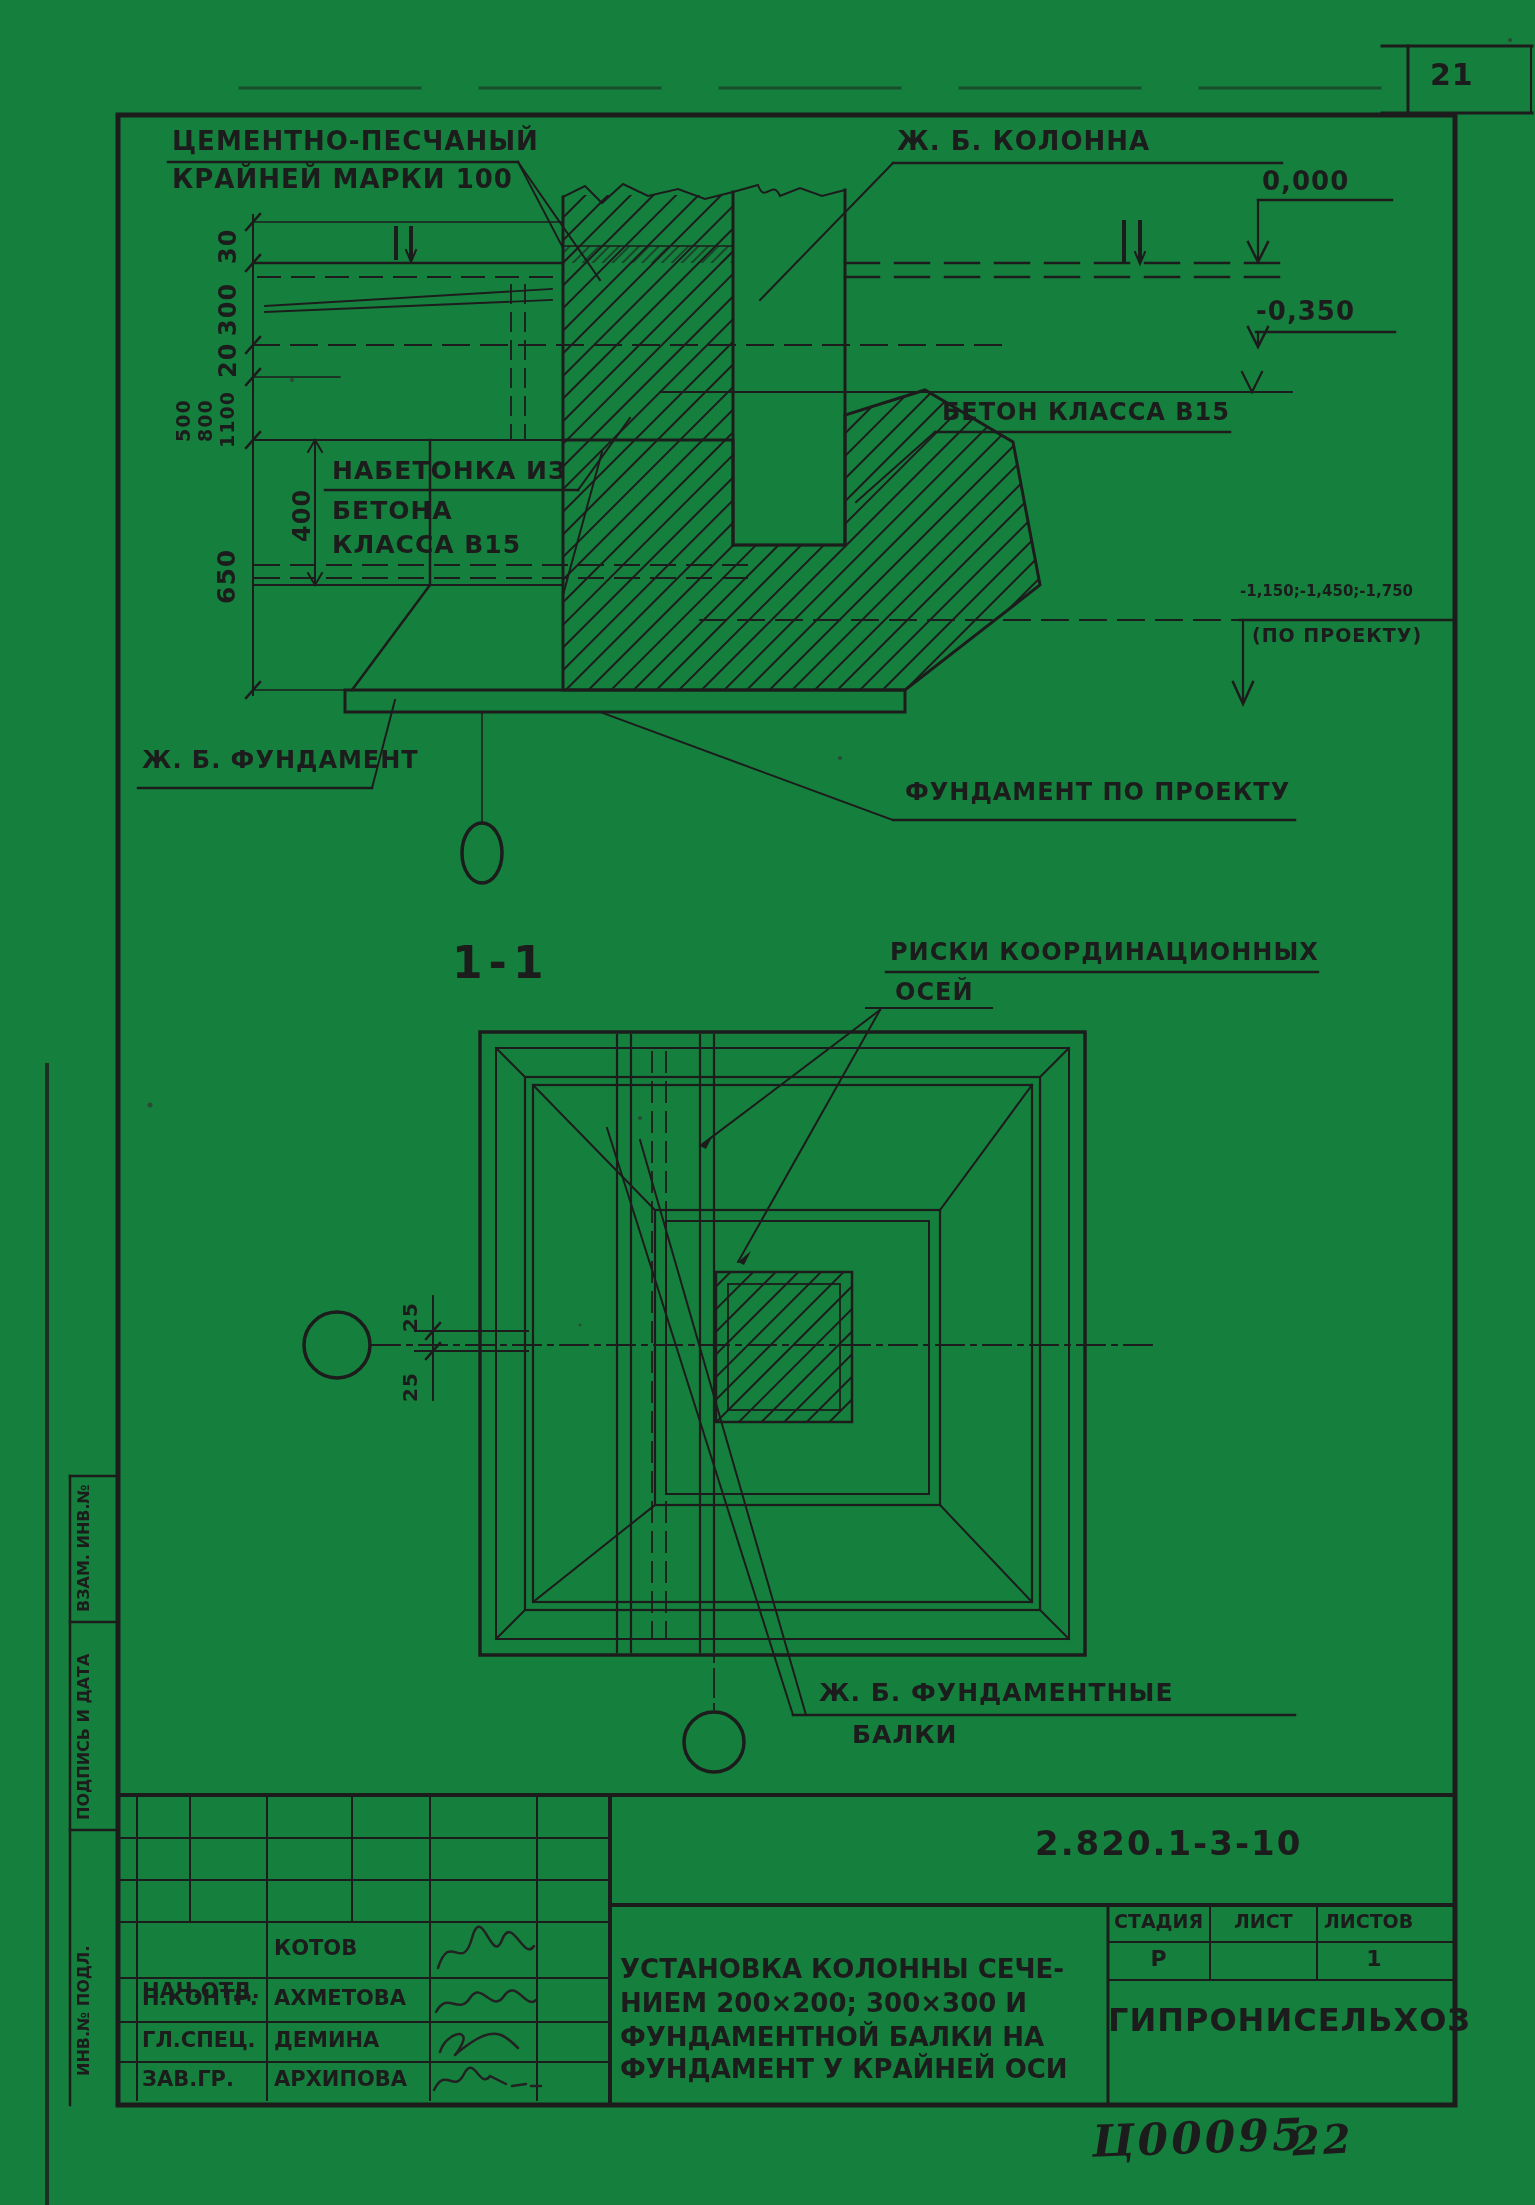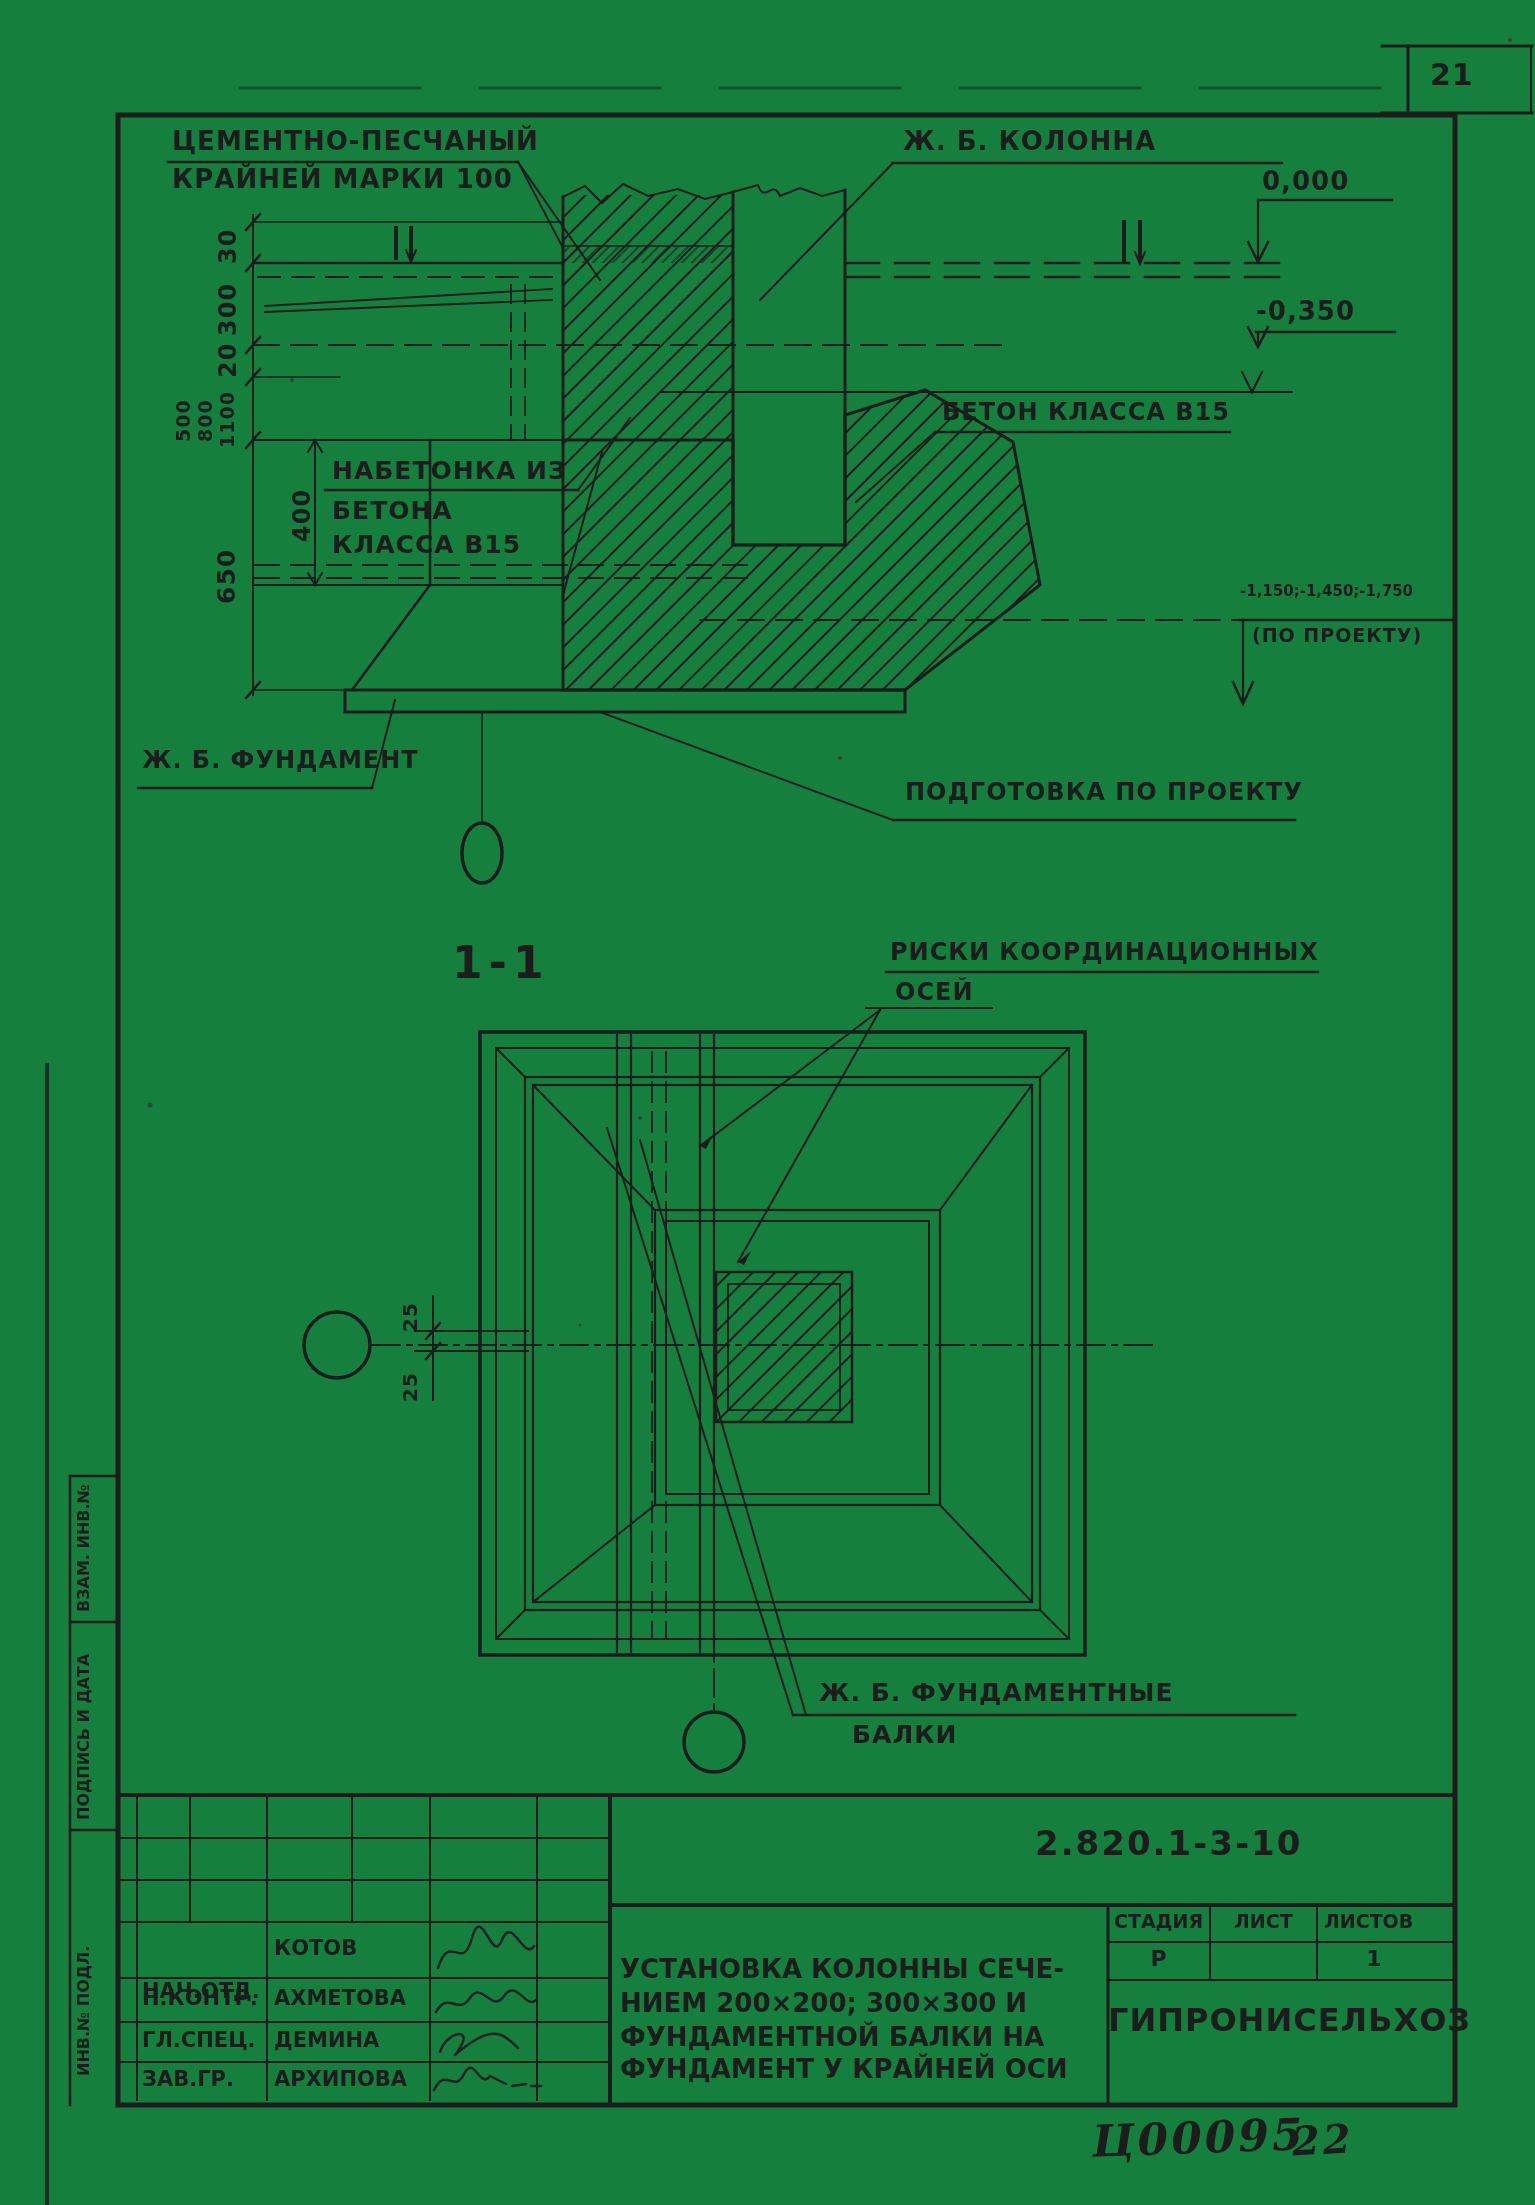--- a/index.html
+++ b/index.html
@@ -229,29 +229,29 @@
         <circle cx="150" cy="1105" r="2.5"></circle>
       <circle cx="580" cy="1325" r="1.5"></circle>
         <circle cx="840" cy="758" r="2"></circle>
     </g>
   </svg>
 
   <div class="lbl" style="left:1430px;top:60px;font-size:30px;">21</div>
 
   <div class="lbl" style="left:172px;top:128px;font-size:26px;">ЦЕМЕНТНО-ПЕСЧАНЫЙ</div>
   <div class="lbl" style="left:172px;top:166px;font-size:26px;">КРАЙНЕЙ МАРКИ 100</div>
-  <div class="lbl" style="left:897px;top:128px;font-size:26px;margin-left:6px;">Ж. Б. КОЛОННА</div>
+  <div class="lbl" style="left:897px;top:128px;font-size:26px;">Ж. Б. КОЛОННА</div>
   <div class="lbl" style="left:1262px;top:168px;font-size:26px;">0,000</div>
   <div class="lbl" style="left:1256px;top:298px;font-size:26px;">-0,350</div>
   <div class="lbl" style="left:942px;top:400px;font-size:24px;">БЕТОН КЛАССА В15</div>
   <div class="lbl" style="left:332px;top:458px;font-size:25px;">НАБЕТОНКА ИЗ</div>
   <div class="lbl" style="left:332px;top:498px;font-size:25px;">БЕТОНА</div>
   <div class="lbl" style="left:332px;top:532px;font-size:25px;">КЛАССА В15</div>
   <div class="lbl" style="left:142px;top:748px;font-size:24px;">Ж. Б. ФУНДАМЕНТ</div>
-  <div class="lbl" style="left:905px;top:780px;font-size:24px;">ПОДГОТОВКА ПО ПРОЕКТУ</div>
+  <div class="lbl" style="left:905px;top:780px;font-size:24px;">ФУНДАМЕНТ ПО ПРОЕКТУ</div>
   <div class="lbl" style="left:1240px;top:584px;font-size:15px;letter-spacing:0;">-1,150;-1,450;-1,750</div>
   <div class="lbl" style="left:1252px;top:626px;font-size:19px;">(ПО ПРОЕКТУ)</div>
   <div class="lbl" style="left:452px;top:898px;font-size:44px;letter-spacing:6px;margin-top:43px;">1-1</div>
 
   <div class="lbl" style="left:890px;top:940px;font-size:24px;">РИСКИ КООРДИНАЦИОННЫХ</div>
   <div class="lbl" style="left:895px;top:980px;font-size:24px;">ОСЕЙ</div>
   <div class="lbl" style="left:819px;top:1680px;font-size:25px;">Ж. Б. ФУНДАМЕНТНЫЕ</div>
   <div class="lbl" style="left:852px;top:1722px;font-size:25px;">БАЛКИ</div>
 
   <div class="rot" style="left:216px;top:264px;font-size:24px;">30</div>

